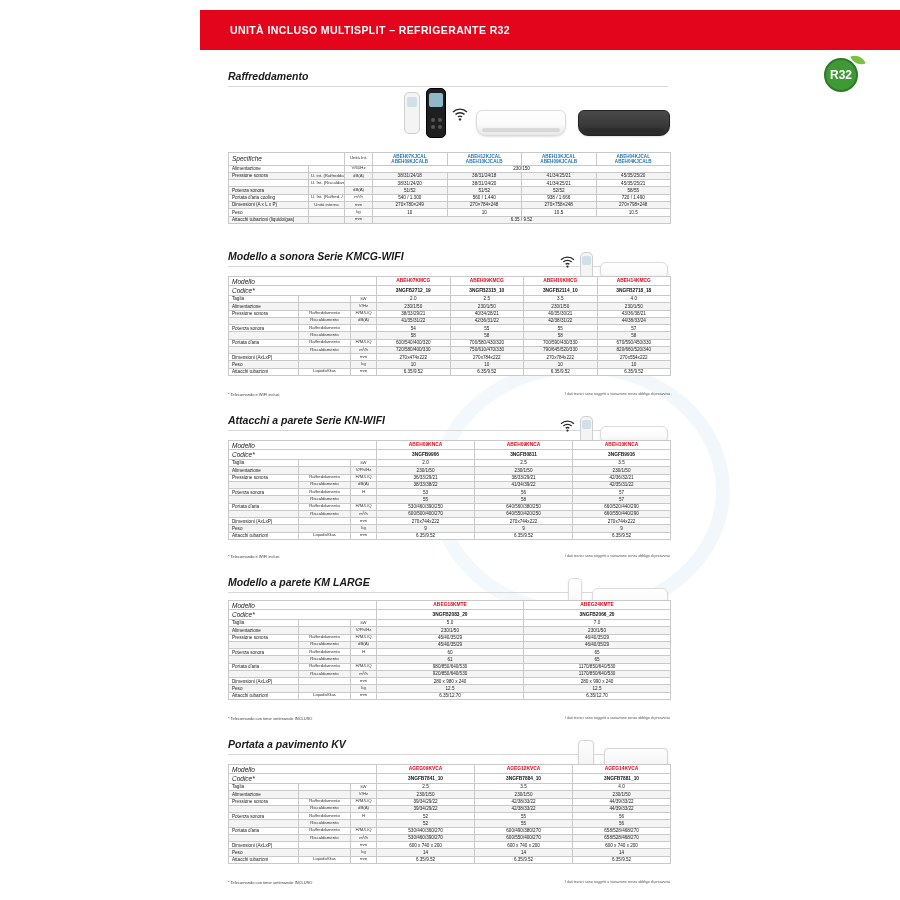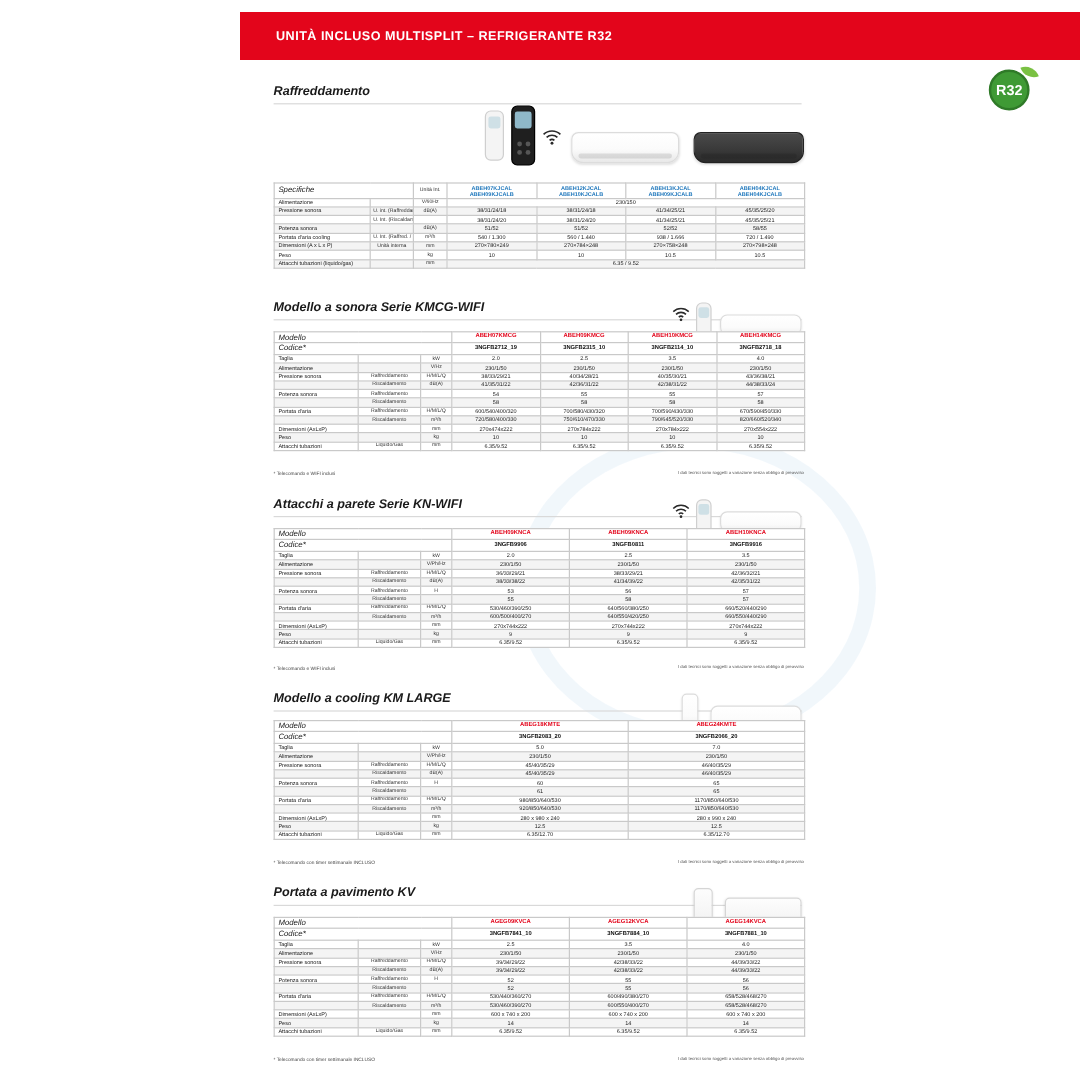--- a/index.html
+++ b/index.html
@@ -608,21 +608,21 @@
             <td class="sub" colspan="1" rowspan="1">mm</td>
             <td colspan="1" rowspan="1">6.35/9.52</td>
             <td colspan="1" rowspan="1">6.35/9.52</td>
             <td colspan="1" rowspan="1">6.35/9.52</td>
           </tr>
         </tbody>
     </table>
     <div class="footnote" style="left:228px; top:554px;">* Telecomando e WIFI inclusi</div>
     <div class="footnote-right" style="left:470px; top:554px; width:200px;">I dati tecnici sono soggetti a variazione senza obbligo di preavviso</div>
 
-    <div class="section-title" style="left:228px; top:576px;">Modello a cooling KM LARGE</div>
+    <div class="section-title" style="left:228px; top:576px;">Modello a parete KM LARGE</div>
     <div class="section-rule" style="left:228px; top:592px; width:440px;"></div>
 
     <div class="prod-img indoor-unit" style="left:568px; top:578px; width:14px; height:34px;"></div>
     <div class="prod-img indoor-unit" style="left:592px; top:588px; width:76px; height:22px;">
       <div class="vent"></div>
     </div>
 
     <table class="spec" id="tbl-kmlarge" style="left:228px; top:600px; width:442px;">
       <colgroup>
         <col style="width:70px">

